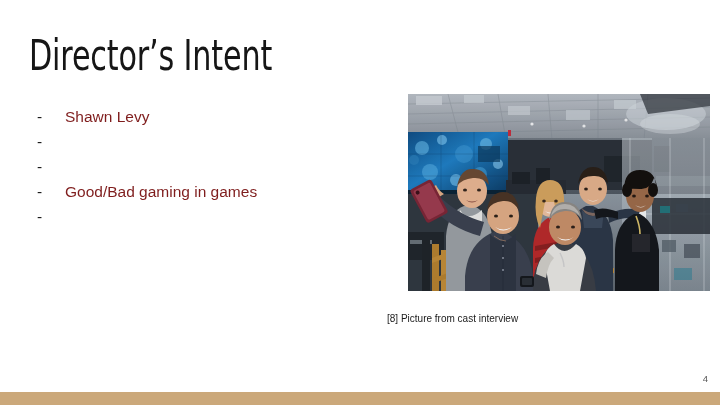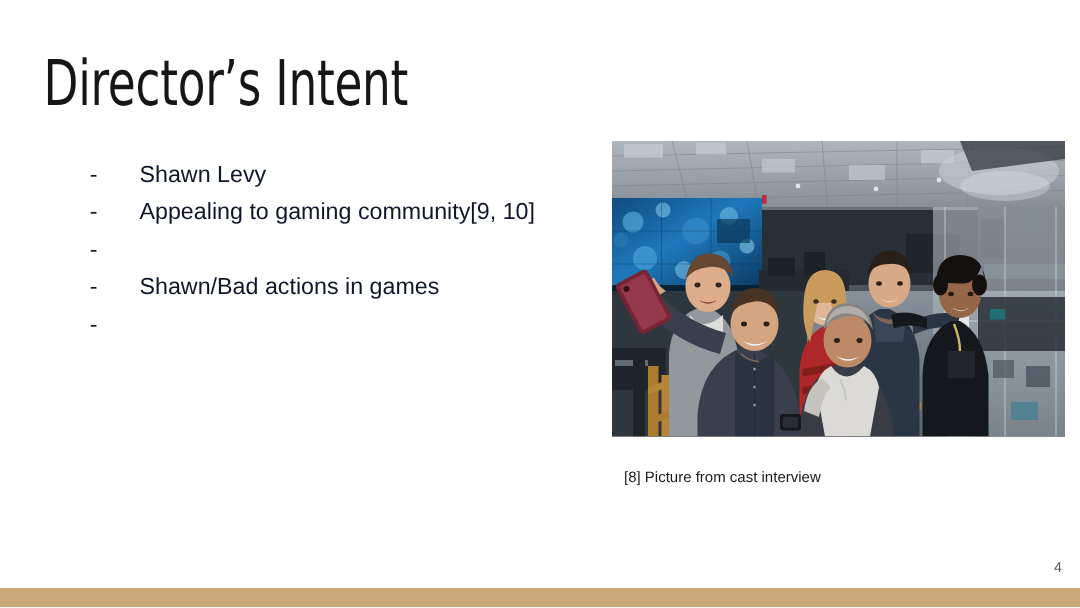--- a/index.html
+++ b/index.html
@@ -12,21 +12,20 @@
     height: 405px;
     overflow: hidden;
     font-family: "Liberation Sans", sans-serif;
   }
   #slide {
     position: relative;
     width: 720px;
     height: 405px;
     background: #ffffff;
     overflow: hidden;
-    text-align: right;
   }
 
   
   #slide-title {
     position: absolute;
     left: 29px;
     top: 32px;
     font-family: "DejaVu Sans Condensed", "Liberation Sans Narrow", "Liberation Sans", sans-serif;
     font-size: 42px;
     line-height: 48px;
@@ -52,44 +51,43 @@
     line-height: 25px;
   }
   .bullet-dash {
     width: 28px;
     flex: 0 0 28px;
     font-size: 15.5px;
     color: #1b1b1b;
   }
   .bullet-text {
     font-size: 15.5px;
-    color: #0f172a;
+    color: #7f1d1d;
     white-space: nowrap;
-    margin-left: 28px;
   }
 
   
   #photo-figure {
     position: absolute;
     left: 408px;
     top: 94px;
     width: 302px;
     height: 197px;
   }
   #cast-photo {
     position: absolute;
     inset: 0;
     overflow: hidden;
     background: #2b3440;
   }
   #cast-photo svg { display: block; }
 
   #photo-caption {
     position: absolute;
-    left: 416px;
+    left: 387px;
     top: 313px;
     font-size: 10px;
     color: #1b1b1b;
     white-space: nowrap;
   }
 
   
   #page-number {
     position: absolute;
     right: 12px;
@@ -114,30 +112,29 @@
 
   <div id="bullet-list">
 
     <div class="bullet-row">
       <span class="bullet-dash">-</span>
       <span class="bullet-text">Shawn Levy</span>
     </div>
 
     <div class="bullet-row">
       <span class="bullet-dash">-</span>
-      <span class="bullet-text">Appealing to gaming community[9, 10]</span>
-    </div>
-
-    <div class="bullet-row">
-      <span class="bullet-dash">-</span>
-    </div>
-
-    <div class="bullet-row">
-      <span class="bullet-dash">-</span>
-      <span class="bullet-text">Shawn/Bad actions in games</span>
+    </div>
+
+    <div class="bullet-row">
+      <span class="bullet-dash">-</span>
+    </div>
+
+    <div class="bullet-row">
+      <span class="bullet-dash">-</span>
+      <span class="bullet-text">Good/Bad gaming in games</span>
     </div>
 
     <div class="bullet-row">
       <span class="bullet-dash">-</span>
     </div>
 
   </div>
 
   <div id="photo-figure">
     <div id="cast-photo">

